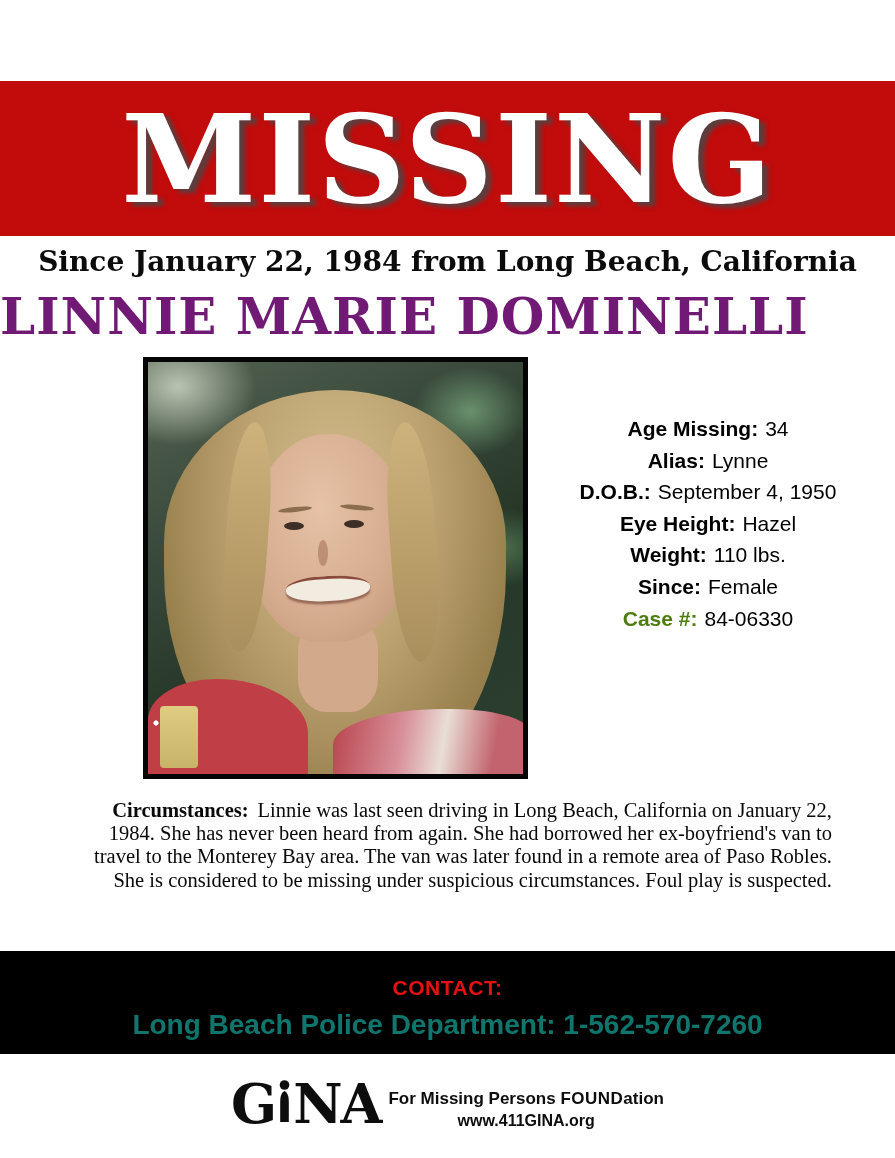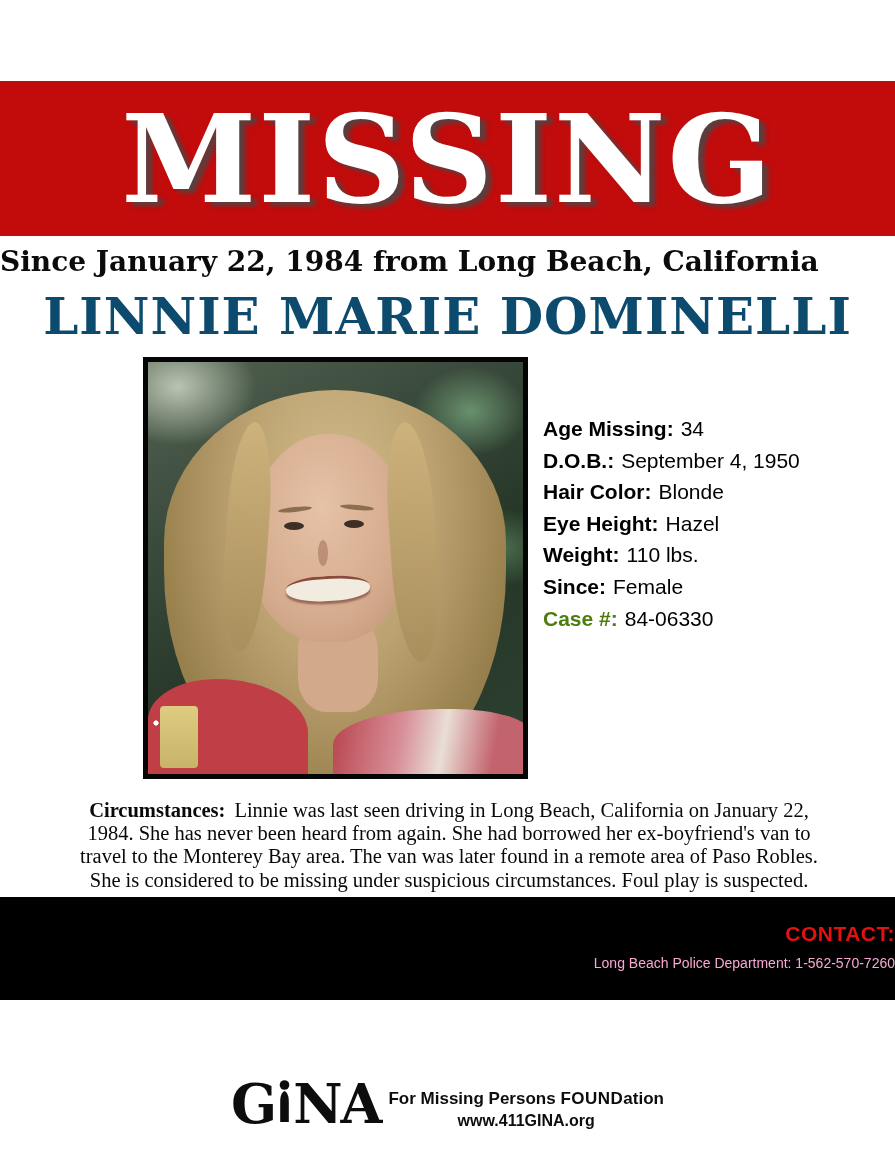--- a/index.html
+++ b/index.html
@@ -7,26 +7,26 @@
           font-family:"Liberation Sans",sans-serif;margin-top:29px;}
 
   
   .banner{position:absolute;left:0;top:52px;width:895px;height:155px;background:#c20b0b;
           display:flex;align-items:center;justify-content:center;}
   .banner-title{font-family:"DejaVu Serif","Liberation Serif",serif;font-weight:700;
           font-size:122px;line-height:1;color:#ffffff;letter-spacing:2px;
           text-shadow:6px 4px 4px rgba(72,72,72,0.85);}
 
   
-  .since-line{position:absolute;left:0;top:216px;width:895px;text-align:left;
+  .since-line{position:absolute;left:0;top:216px;width:895px;text-align:center;
           font-family:"DejaVu Serif","Liberation Serif",serif;font-weight:700;
           font-size:28px;color:#0b0b0b;}
-  .name-title{position:absolute;left:0;top:258px;width:895px;text-align:center;
+  .name-title{position:absolute;left:0;top:258px;width:895px;
           font-family:"DejaVu Serif","Liberation Serif",serif;font-weight:800;
-          font-size:50px;letter-spacing:1px;color:#0c4a6e;}
+          font-size:50px;letter-spacing:1px;color:#701a75;}
 
   
   .photo{position:absolute;left:143px;top:328px;width:375px;height:412px;
          border:5px solid #050505;overflow:hidden;background:#2c4030;}
   .photo .bg{position:absolute;inset:0;
      background:
        radial-gradient(120px 90px at 8% 6%, rgba(205,214,196,0.85), rgba(205,214,196,0) 65%),
        radial-gradient(95px 75px at 86% 12%, rgba(140,195,145,0.6), rgba(140,195,145,0) 60%),
        radial-gradient(80px 65px at 72% 28%, rgba(120,175,195,0.45), rgba(120,175,195,0) 60%),
        radial-gradient(70px 60px at 95% 45%, rgba(110,160,110,0.5), rgba(110,160,110,0) 65%),
@@ -62,36 +62,36 @@
        #c03e46;}
   .clothing-tag{position:absolute;left:12px;bottom:6px;width:38px;height:62px;border-radius:4px;
      background:linear-gradient(#decc80,#c8b468);}
   .clothing-right{position:absolute;right:-10px;bottom:0;width:200px;height:65px;
      border-radius:55% 40% 0 0;
      background:linear-gradient(100deg,#b8434b 0%,#d8909a 35%,#e9ded6 55%,#c2636d 80%);}
 
   
   .details{position:absolute;left:543px;top:384px;width:330px;
      font-size:21px;color:#000;}
-  .detail-row{height:31.6px;line-height:31.6px;white-space:nowrap;}
+  .detail-row{height:31.6px;line-height:31.6px;white-space:nowrap;text-align:center;}
   .detail-label{font-weight:700;}
   .detail-value{font-weight:400;margin-left:7px;}
   .detail-row.case .detail-label{color:#4d7c0f;}
 
   
   .circumstances{position:absolute;left:66px;top:770px;width:766px;
      font-family:"Liberation Serif","DejaVu Serif",serif;font-size:20.5px;
-     line-height:23.2px;color:#090909;text-align:center;}
+     line-height:23.2px;color:#090909;text-align:right;}
   .circ-label{font-weight:700;margin-right:9px;}
 
   
-  .contact-band{position:absolute;left:0;top:868px;width:895px;height:103px;background:#000000;
-     text-align:right;}
+  .contact-band{position:absolute;left:0;top:922px;width:895px;height:103px;background:#000000;
+     text-align:center;}
   .contact-heading{margin-top:25px;font-size:21px;font-weight:700;color:#e31212;letter-spacing:0.5px;}
-  .contact-line{margin-top:9px;font-size:14px;font-weight:400;color:#f9a8d4;}
+  .contact-line{margin-top:9px;font-size:28px;font-weight:700;color:#0f766e;}
 
   
   .footer-logo{position:absolute;left:0;top:1050px;width:895px;display:flex;
      justify-content:center;align-items:flex-start;color:#0d0d0d;}
   .wordmark{display:flex;align-items:flex-end;font-family:"DejaVu Serif","Liberation Serif",serif;
      font-weight:900;font-size:54px;line-height:48px;letter-spacing:-2px;}
   .wordmark .person-i{display:inline-block;margin:0 2px 1px 3px;}
   .tagline-col{margin-left:8px;margin-top:10px;text-align:center;}
   .tagline{font-size:17px;font-weight:700;white-space:nowrap;}
   .tagline .found{font-weight:900;letter-spacing:0.5px;}
@@ -127,24 +127,24 @@
     <div class="clothing-left"></div>
     <div class="clothing-tag"></div>
     <div class="clothing-right"></div>
   </div>
 
   <div class="details">
     <div class="detail-row">
       <span class="detail-label">Age Missing:</span><span class="detail-value">34</span>
     </div>
     <div class="detail-row">
-      <span class="detail-label">D.O.B.:</span><span class="detail-value">September 4, 1950</span>
+      <span class="detail-label">Alias:</span><span class="detail-value">Lynne</span>
     </div>
     <div class="detail-row">
-      <span class="detail-label">Hair Color:</span><span class="detail-value">Blonde</span>
+      <span class="detail-label">D.O.B.:</span><span class="detail-value">September 4, 1950</span>
     </div>
     <div class="detail-row">
       <span class="detail-label">Eye Height:</span><span class="detail-value">Hazel</span>
     </div>
     <div class="detail-row">
       <span class="detail-label">Weight:</span><span class="detail-value">110 lbs.</span>
     </div>
     <div class="detail-row">
       <span class="detail-label">Since:</span><span class="detail-value">Female</span>
     </div>

